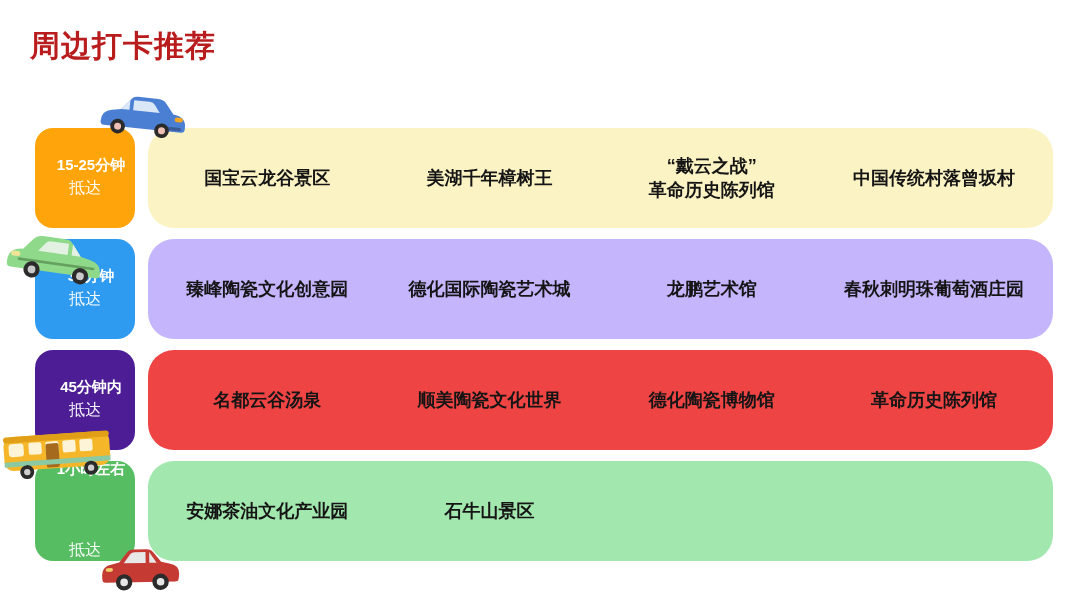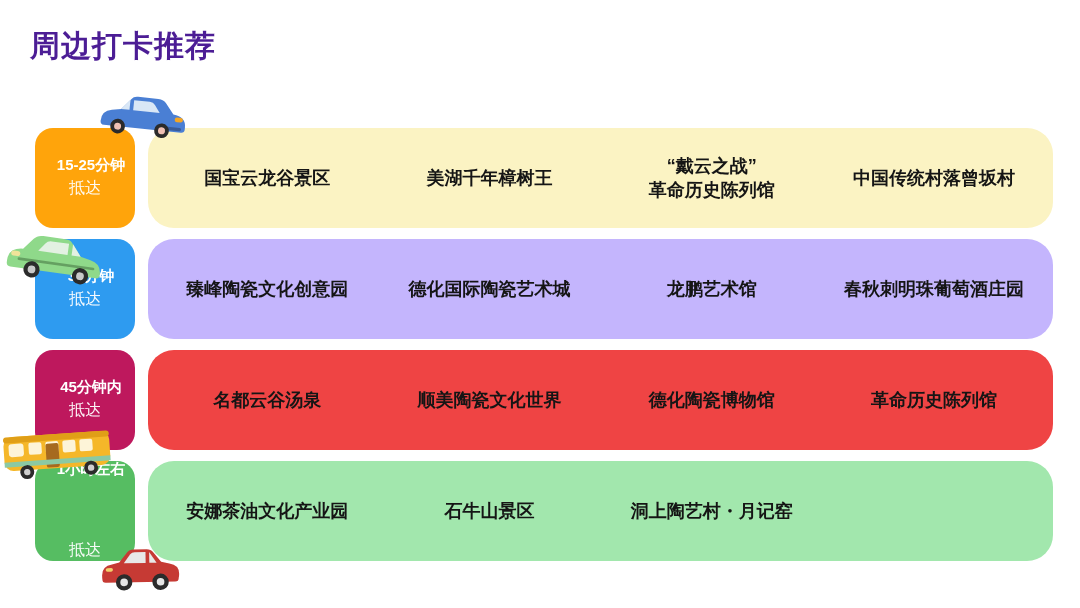--- a/index.html
+++ b/index.html
@@ -3,21 +3,21 @@
 <meta charset="utf-8">
 <style>
   html,body{margin:0;padding:0;}
   body{
     width:1080px;height:608px;background:#ffffff;overflow:hidden;position:relative;
     font-family:"Liberation Sans","DejaVu Sans",sans-serif;
   }
   .canvas{position:absolute;inset:0;}
   .page-title{
     position:absolute;left:30px;top:26px;
-    font-size:30px;font-weight:800;color:#4c1d95;letter-spacing:1px;
+    font-size:30px;font-weight:800;color:#b91c1c;letter-spacing:1px;
   }
   .rows{position:absolute;left:35px;top:128px;width:1018px;}
   .row{display:flex;align-items:stretch;height:100px;margin-bottom:11px;}
   .label{
     width:100px;min-width:100px;border-radius:18px;margin-right:13px;
     display:flex;flex-direction:column;align-items:center;justify-content:center;
     color:#ffffff;position:relative;z-index:2;
   }
   .label .time{font-size:15px;font-weight:800;line-height:1.1;margin-left:12px;}
   .label .arrive{font-size:16px;margin-top:4px;opacity:.95;}
@@ -26,21 +26,21 @@
     align-items:center;position:relative;z-index:1;padding:0 8px;box-sizing:border-box;
   }
   .cell{
     text-align:center;font-size:18px;font-weight:800;color:#151515;line-height:1.35;
     padding:0 6px;
   }
   .l1{background:#FFA40B;}
   .b1{background:#FBF3C3;}
   .l2{background:#2E9BF0;}
   .b2{background:#c4b5fd;}
-  .l3{background:#be185d;}
+  .l3{background:#4c1d95;}
   .b3{background:#ef4444;}
   .l4{background:#56BD62;justify-content:space-between;}
   .b4{background:#A2E7AD;}
   .vehicle{position:absolute;z-index:3;pointer-events:none;}
   .v-blue{left:96px;top:90px;width:92px;transform:rotate(6deg);}
   .v-green{left:6px;top:230px;width:102px;transform:rotate(8deg);}
   .v-bus{left:2px;top:428px;width:110px;transform:rotate(-4deg);}
   .v-red{left:102px;top:542px;width:82px;transform:rotate(-1deg);}
 </style>
 </head>
@@ -95,21 +95,20 @@
     </div>
 
     <div class="row">
       <div class="label l4">
         <div class="time">1小时左右</div>
         <div class="arrive">抵达</div>
       </div>
       <div class="bar b4">
         <div class="cell"><span>安娜茶油文化产业园</span></div>
         <div class="cell"><span>石牛山景区</span></div>
-        <div class="cell"><span>洞上陶艺村・月记窑</span></div>
         <div class="cell"><span></span></div>
       </div>
     </div>
 
   </div>
 
   <svg class="vehicle v-blue" viewBox="0 0 100 52">
     <path d="M6 38 q0 -11 11 -13 l10 -2 10 -12 q2 -3 7 -3 h22 q6 0 9 4 l9 11 q14 1 14 13 v2 q0 4 -4 4 h-84 q-4 0 -4 -4 z" fill="#4A7FD4"></path>
     <path d="M40 12 h17 q4 0 6 3 l6 8 h-29 z" fill="#D9E7F6"></path>
     <path d="M36 12 l-9 11 h9 z" fill="#D9E7F6"></path>

